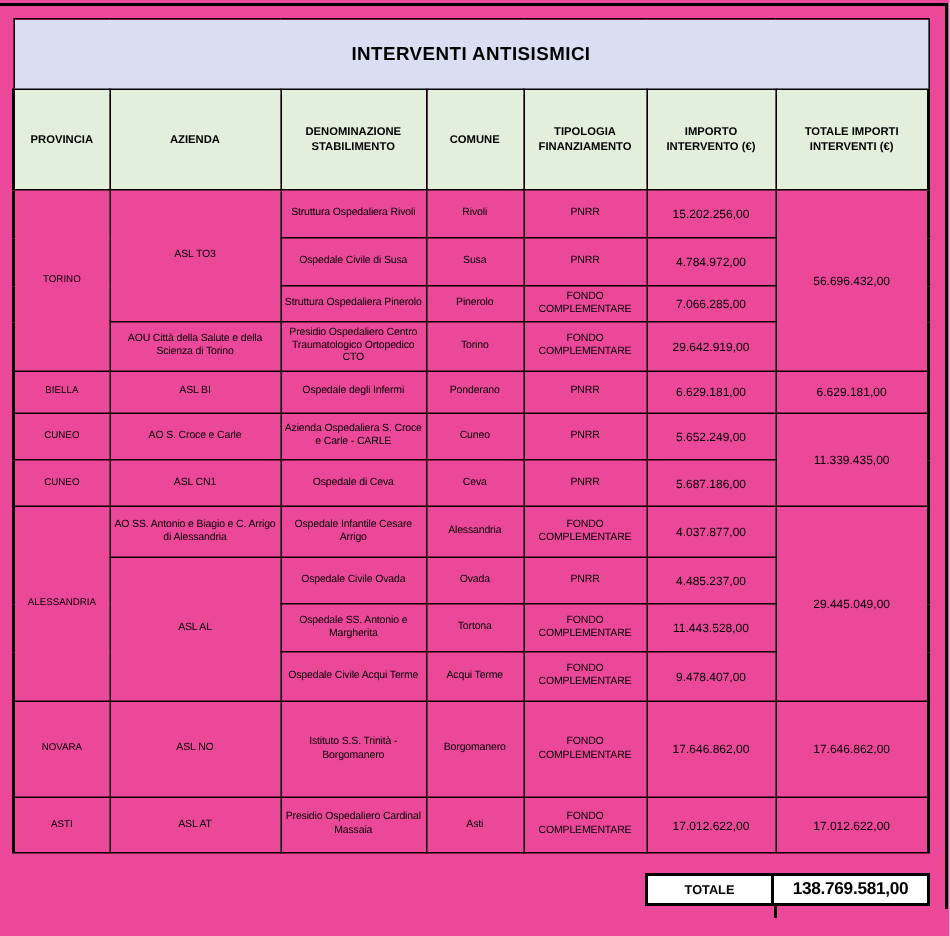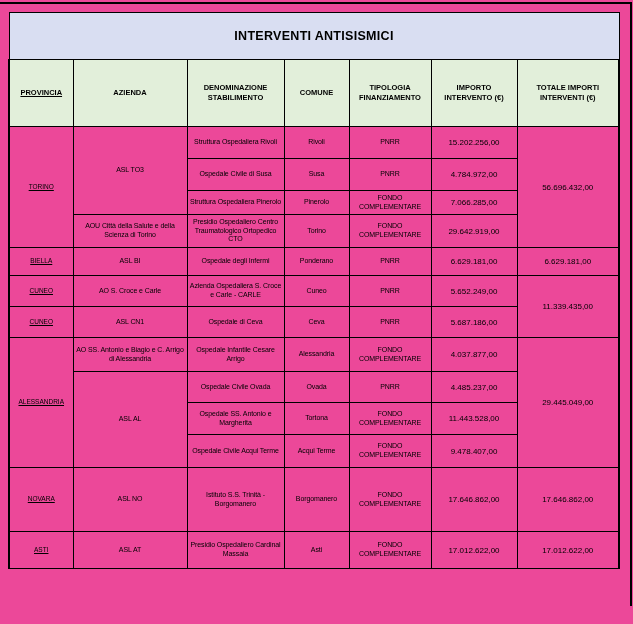--- a/index.html
+++ b/index.html
@@ -32,21 +32,21 @@
   td.col-h{
     background:var(--header-bg);font-weight:bold;font-size:7.5px;
     border-top:2px solid var(--border);border-bottom:2px solid var(--border);
     height:64px;line-height:1.35;
   }
   td.data{font-size:7px;letter-spacing:-0.1px;line-height:1.25;}
   td.prov{font-size:6.5px;letter-spacing:0;}
   td.amt{font-size:8px;letter-spacing:0;}
   td.tot{font-size:8px;letter-spacing:0;}
   td.be{border-bottom-width:2px;}
-  table.main td.lft{border-left-width:2px;text-decoration:underline;}
+  table.main td.lft{border-left-width:2px;}
   table.main td.rgt{border-right-width:2px;text-align:center;}
 
   .totale-box{
     position:absolute;left:430px;top:582px;display:flex;align-items:stretch;
   }
   .totale-label{
     width:82px;height:18px;border:2px solid var(--border);
     display:flex;align-items:center;justify-content:center;
     font-weight:bold;font-size:8.5px;background:#fff;
   }
@@ -191,13 +191,18 @@
       <td class="data be">ASL AT</td>
       <td class="data be">Presidio Ospedaliero Cardinal Massaia</td>
       <td class="data be">Asti</td>
       <td class="data be">FONDO COMPLEMENTARE</td>
       <td class="amt be">17.012.622,00</td>
       <td class="tot be rgt">17.012.622,00</td>
     </tr>
   </tbody>
     </table>
 
+  <div class="totale-box">
+    <div class="totale-label">TOTALE</div>
+    <div class="totale-value">138.769.581,00</div>
+    <div class="totale-tick"></div>
+  </div>
 </div>
 
 </body></html>

